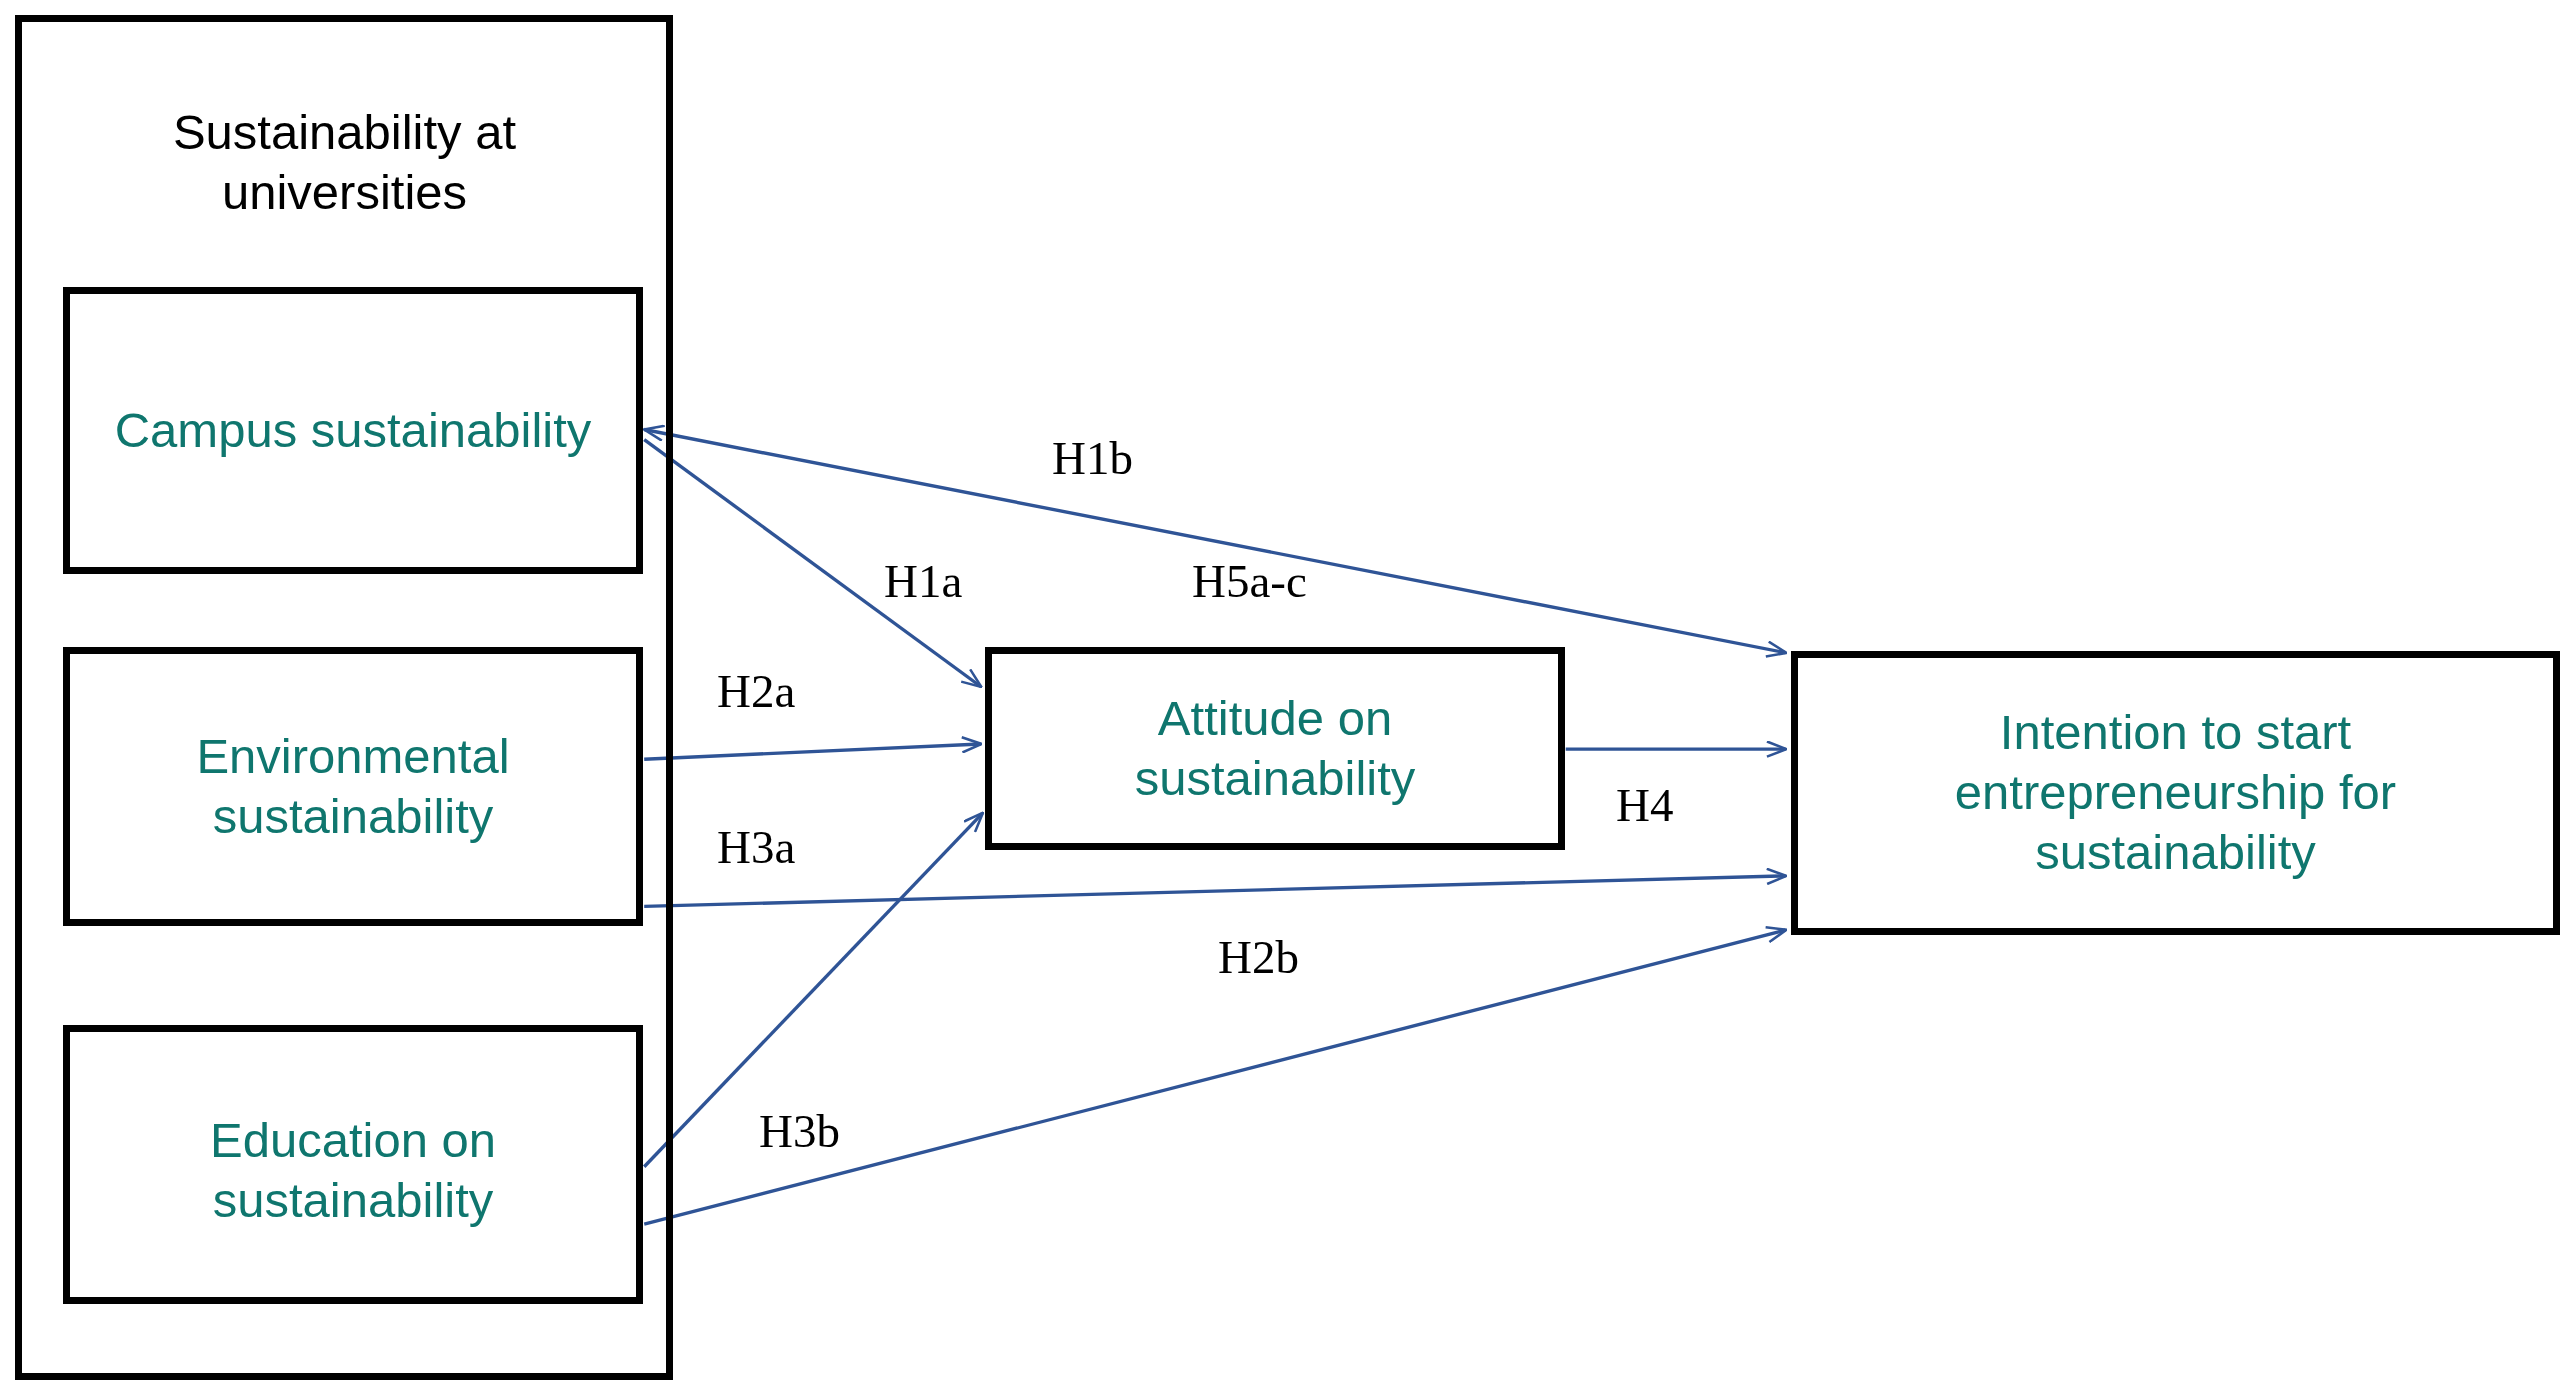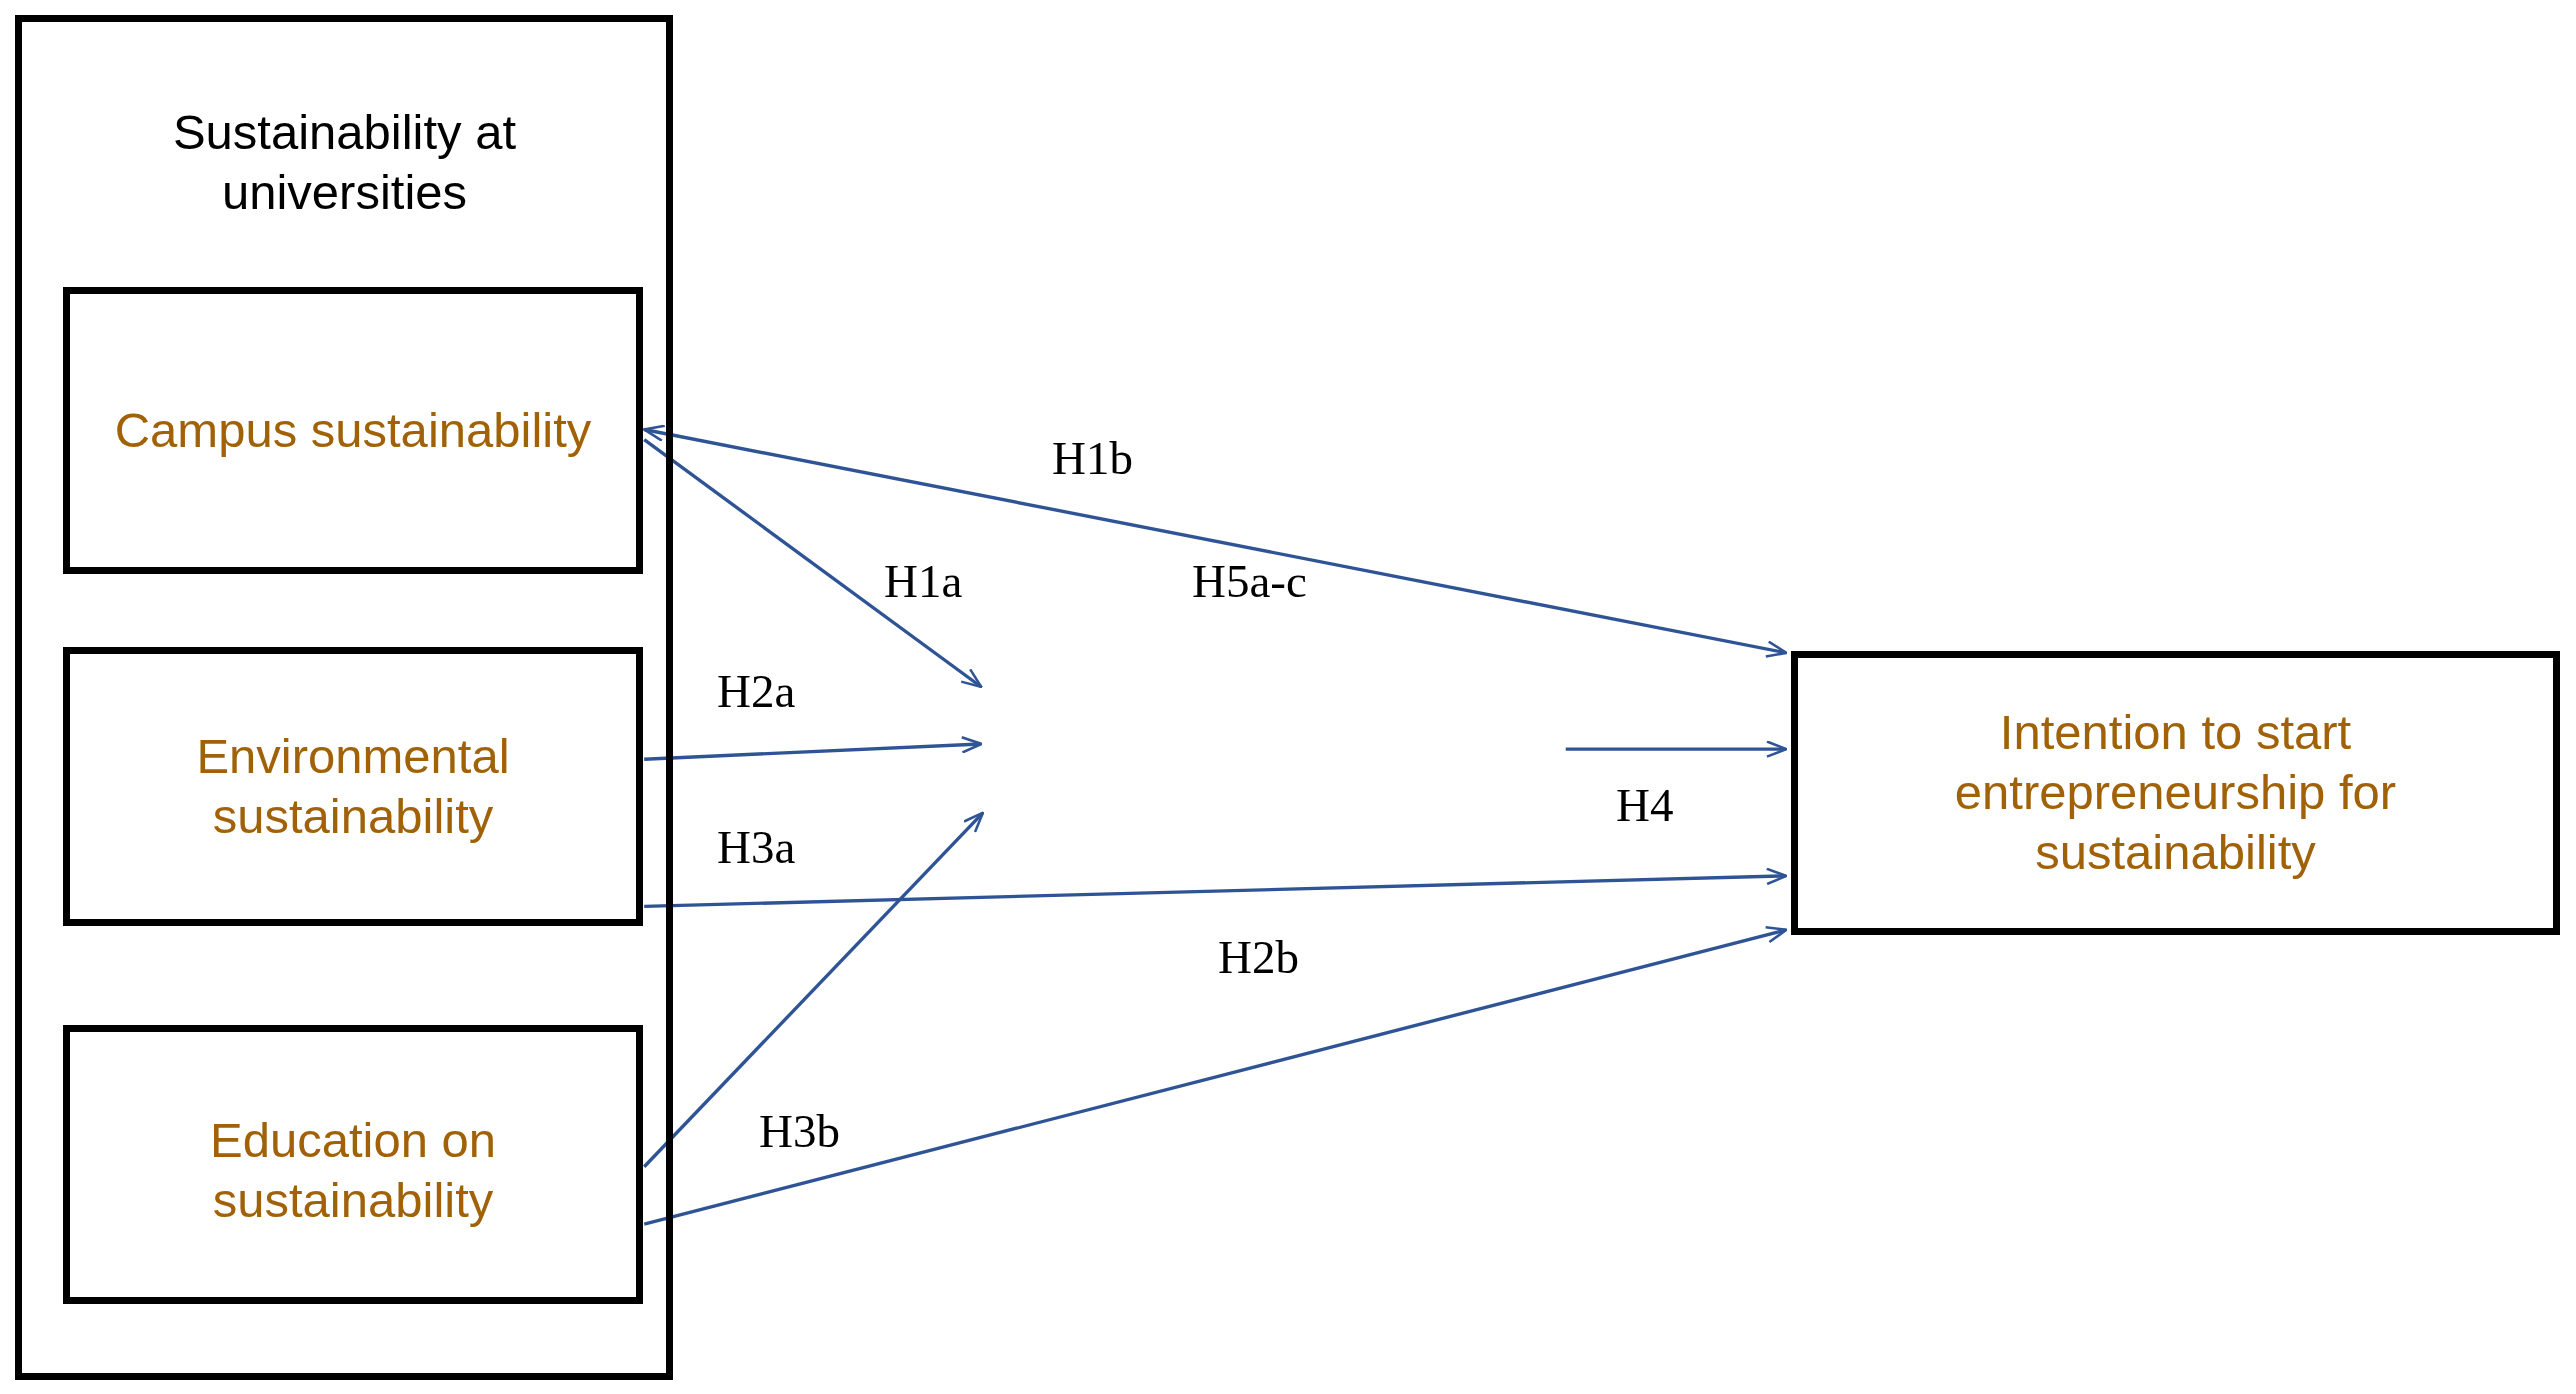--- a/index.html
+++ b/index.html
@@ -24,21 +24,21 @@
   }
   .box {
     position: absolute;
     box-sizing: border-box;
     border: 7.6px solid #000000;
     background: #ffffff;
     display: flex;
     align-items: center;
     justify-content: center;
     text-align: center;
-    color: #a16207;
+    color: #0f766e;
     font-family: "Liberation Sans", sans-serif;
     font-size: 49px;
     line-height: 1.22;
     z-index: 3;
   }
   .group-box {
     position: absolute;
     box-sizing: border-box;
     border: 7.6px solid #000000;
     background: transparent;
@@ -102,20 +102,23 @@
   </div>
 
   <div class="box" style="left:63px; top:647px; width:580px; height:279px;justify-content:flex-end;">
     <span style="display:block; padding:0 29px;">Environmental sustainability</span>
   </div>
 
   <div class="box" style="left:63px; top:1025px; width:580px; height:279px;">
     <span style="display:block; padding:0 29px;margin-top:12px;">Education on sustainability</span>
   </div>
 
+  <div class="box" style="left:985px; top:647px; width:580px; height:203px;">
+    <span style="display:block; padding:0 25px;">Attitude on sustainability</span>
+  </div>
 
   <div class="box" style="left:1791px; top:651px; width:769px; height:284px; font-size:49px;">
     <span style="display:block; padding:0 34px;">Intention to start entrepreneurship for sustainability</span>
   </div>
 
   <div class="edge-label" style="left:1052px; top:435px;">H1b</div>
 
   <div class="edge-label" style="left:884px; top:558px;">H1a</div>
 
   <div class="edge-label" style="left:1192px; top:558px;">H5a-c</div>

